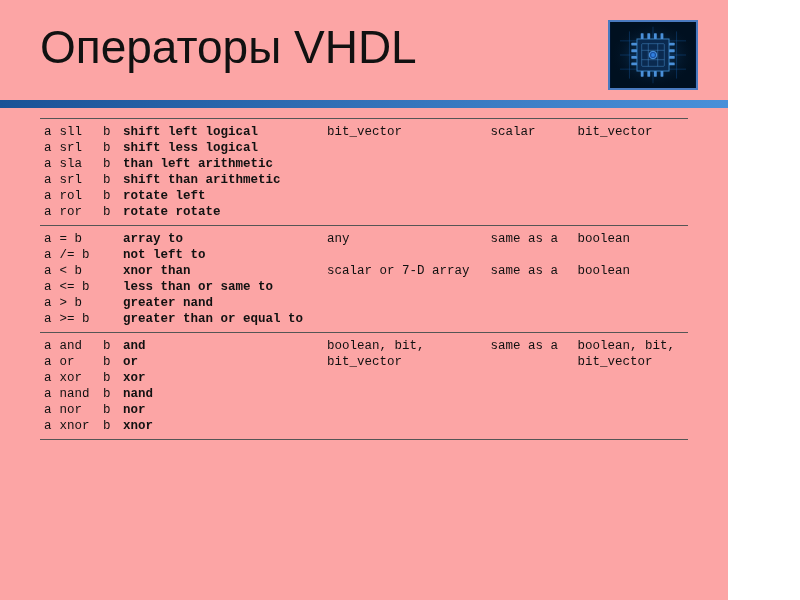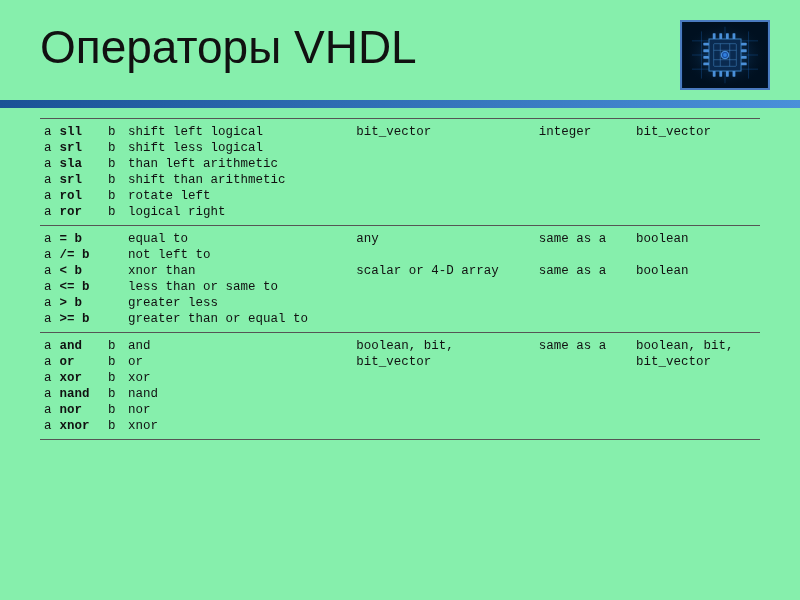--- a/index.html
+++ b/index.html
@@ -6,23 +6,23 @@
     body {
       background: #fff;
       font-family: Arial, sans-serif;
       width: 800px;
       height: 600px;
       overflow: hidden;
       position: relative;
     }
 
     .page {
-      width: 800px;
+      width: 728px;
       height: 600px;
-      background: #86efac;
+      background: #fca5a5;
       padding: 0;
       position: relative;
     }
 
     
     .header {
       display: flex;
       align-items: flex-start;
       justify-content: space-between;
       padding: 20px 30px 10px 40px;
@@ -81,23 +81,23 @@
     }
 
     td {
       padding: 1px 4px;
       vertical-align: top;
       color: #111;
       white-space: nowrap;
     }
 
     td.op-a { width: 12px; }
-    td.op-name { font-weight: bold; min-width: 40px; }
+    td.op-name { font-weight: normal; min-width: 40px; }
     td.op-b { width: 20px; }
-    td.op-desc { min-width: 170px; }
+    td.op-desc { min-width: 170px; font-weight: bold; }
     td.op-type1 { min-width: 120px; }
     td.op-type2 { min-width: 80px; }
     td.op-type3 { min-width: 90px; }
 
     .bold { font-weight: bold; }
   </style>
 </head>
 <body>
 
 <div class="page">
@@ -175,21 +175,21 @@
   <div class="table-wrapper">
     <table>
       <tbody>
 
         <tr class="section-divider">
           <td class="op-a">a</td>
           <td class="op-name bold">sll</td>
           <td class="op-b">b</td>
           <td class="op-desc">shift left logical</td>
           <td class="op-type1">bit_vector</td>
-          <td class="op-type2">integer</td>
+          <td class="op-type2">scalar</td>
           <td class="op-type3">bit_vector</td>
         </tr>
         <tr>
           <td class="op-a">a</td>
           <td class="op-name bold">srl</td>
           <td class="op-b">b</td>
           <td class="op-desc">shift less logical</td>
           <td class="op-type1"></td>
           <td class="op-type2"></td>
           <td class="op-type3"></td>
@@ -218,67 +218,67 @@
           <td class="op-b">b</td>
           <td class="op-desc">rotate left</td>
           <td class="op-type1"></td>
           <td class="op-type2"></td>
           <td class="op-type3"></td>
         </tr>
         <tr class="section-end">
           <td class="op-a">a</td>
           <td class="op-name bold">ror</td>
           <td class="op-b">b</td>
-          <td class="op-desc">logical right</td>
+          <td class="op-desc">rotate rotate</td>
           <td class="op-type1"></td>
           <td class="op-type2"></td>
           <td class="op-type3"></td>
         </tr>
 
         <tr class="section-divider">
           <td class="op-a">a</td>
           <td class="op-name">= b</td>
           <td class="op-b"></td>
-          <td class="op-desc">equal to</td>
+          <td class="op-desc">array to</td>
           <td class="op-type1">any</td>
           <td class="op-type2">same as a</td>
           <td class="op-type3">boolean</td>
         </tr>
         <tr>
           <td class="op-a">a</td>
           <td class="op-name">/= b</td>
           <td class="op-b"></td>
           <td class="op-desc">not left to</td>
           <td class="op-type1"></td>
           <td class="op-type2"></td>
           <td class="op-type3"></td>
         </tr>
         <tr>
           <td class="op-a">a</td>
           <td class="op-name">&lt; b</td>
           <td class="op-b"></td>
           <td class="op-desc">xnor than</td>
-          <td class="op-type1">scalar or 4-D array</td>
+          <td class="op-type1">scalar or 7-D array</td>
           <td class="op-type2">same as a</td>
           <td class="op-type3">boolean</td>
         </tr>
         <tr>
           <td class="op-a">a</td>
           <td class="op-name">&lt;= b</td>
           <td class="op-b"></td>
           <td class="op-desc">less than or same to</td>
           <td class="op-type1"></td>
           <td class="op-type2"></td>
           <td class="op-type3"></td>
         </tr>
         <tr>
           <td class="op-a">a</td>
           <td class="op-name">&gt; b</td>
           <td class="op-b"></td>
-          <td class="op-desc">greater less</td>
+          <td class="op-desc">greater nand</td>
           <td class="op-type1"></td>
           <td class="op-type2"></td>
           <td class="op-type3"></td>
         </tr>
         <tr class="section-end">
           <td class="op-a">a</td>
           <td class="op-name">&gt;= b</td>
           <td class="op-b"></td>
           <td class="op-desc">greater than or equal to</td>
           <td class="op-type1"></td>

